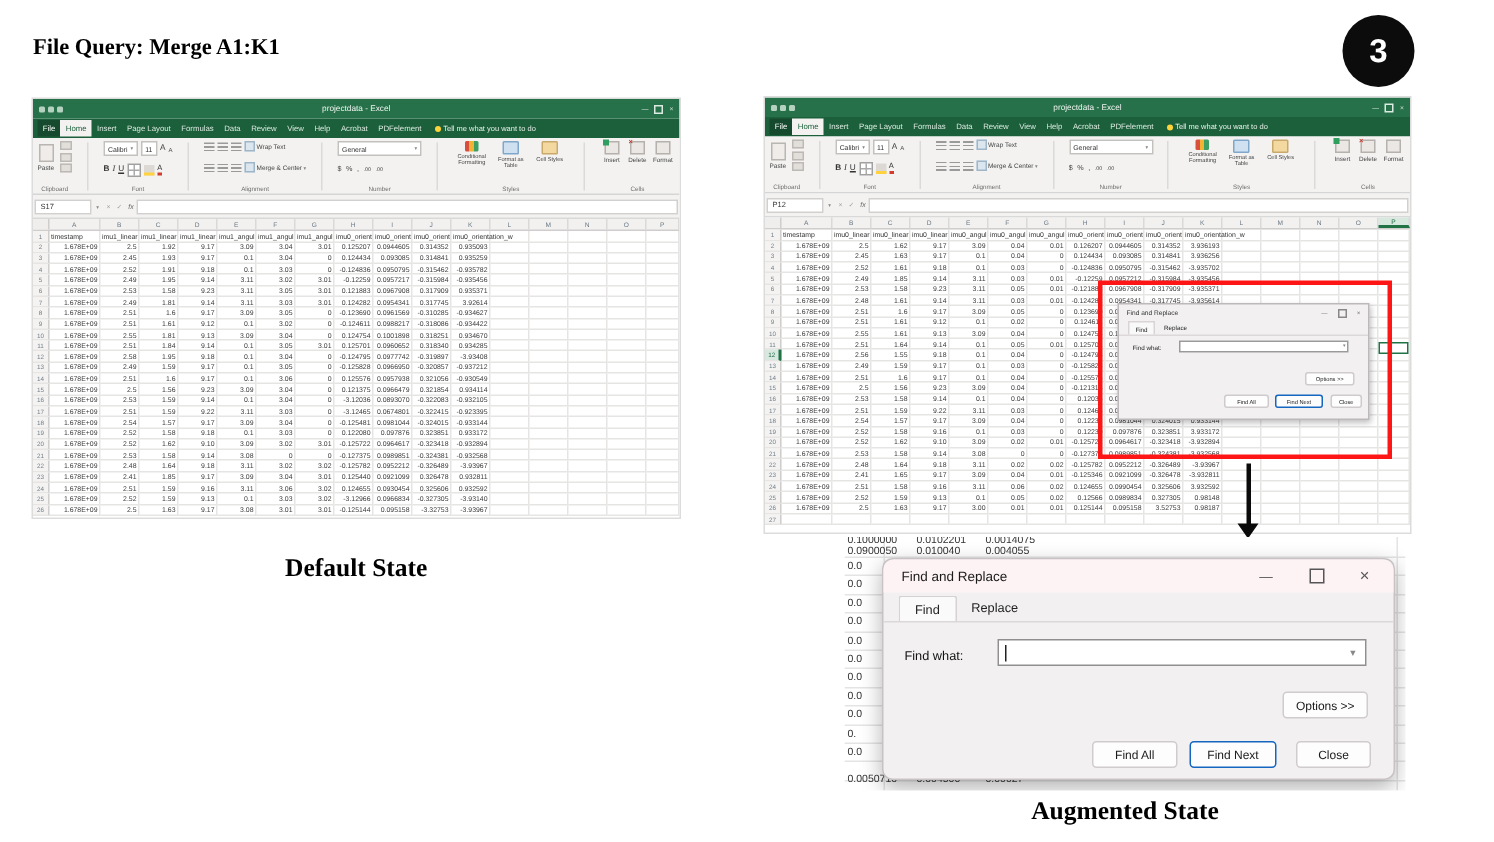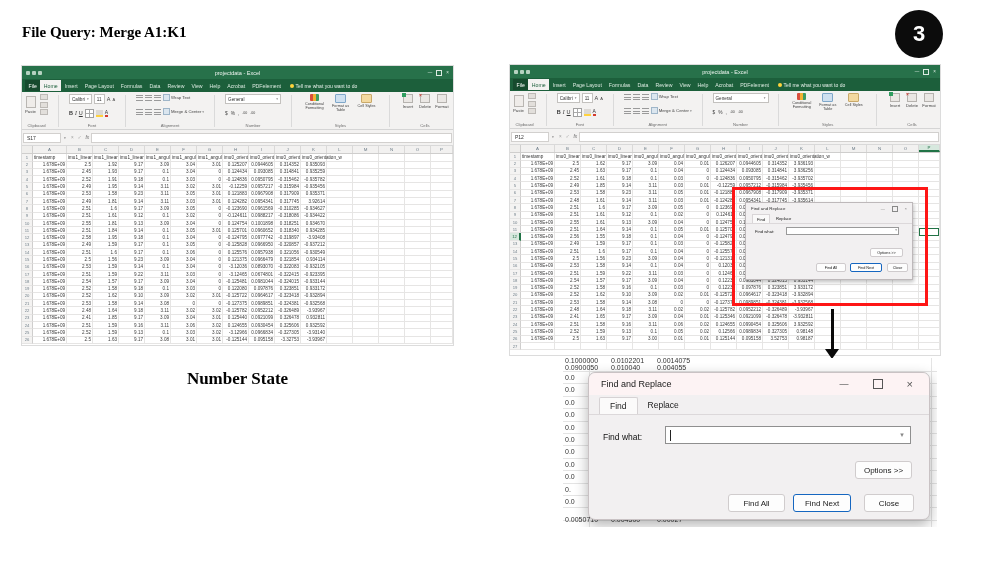--- a/index.html
+++ b/index.html
@@ -1534,21 +1534,21 @@
           <div class="cell" style="width: 26px;"></div>
           <div class="cell" style="width: 26px;"></div>
           <div class="cell" style="width: 26px;"></div>
           <div class="cell" style="width: 26px;"></div>
           <div class="cell" style="width: 26px;"></div>
           <div class="cell" style="width: 21px;"></div>
         </div>
       </div>
     </div>
 
-  <div class="caption" id="caption-left">Number State</div>
+  <div class="caption" id="caption-left">Default State</div>
 
   <div class="arrow-line"></div>
   <div class="arrow-head"></div>
 
   <div id="fragment">
     <div class="big-dlg">
       <div class="bd-title">
         <span>Find and Replace</span>
         <span class="bd-controls">
           <span class="bd-min">—</span>
@@ -1601,14 +1601,15 @@
       <div class="frag-val" style="left: 2px; top: 90.4px;">0.0</div>
       <div class="frag-val" style="left: 2px; top: 102.8px;">0.0</div>
       <div class="frag-val" style="left: 2px; top: 115.2px;">0.0</div>
       <div class="frag-val" style="left: 2px; top: 127.6px;">0.</div>
       <div class="frag-val" style="left: 2px; top: 140px;">0.0</div>
       <div class="frag-val" style="left: 2px; top: 158px;">0.0050710</div>
       <div class="frag-val" style="left: 48px; top: 158px;">0.004500</div>
       <div class="frag-val" style="left: 94px; top: 158px;">0.00027</div>
     </div>
 
+  <div class="caption" id="caption-right">Augmented State</div>
 
 </div>
 
 </body></html>

